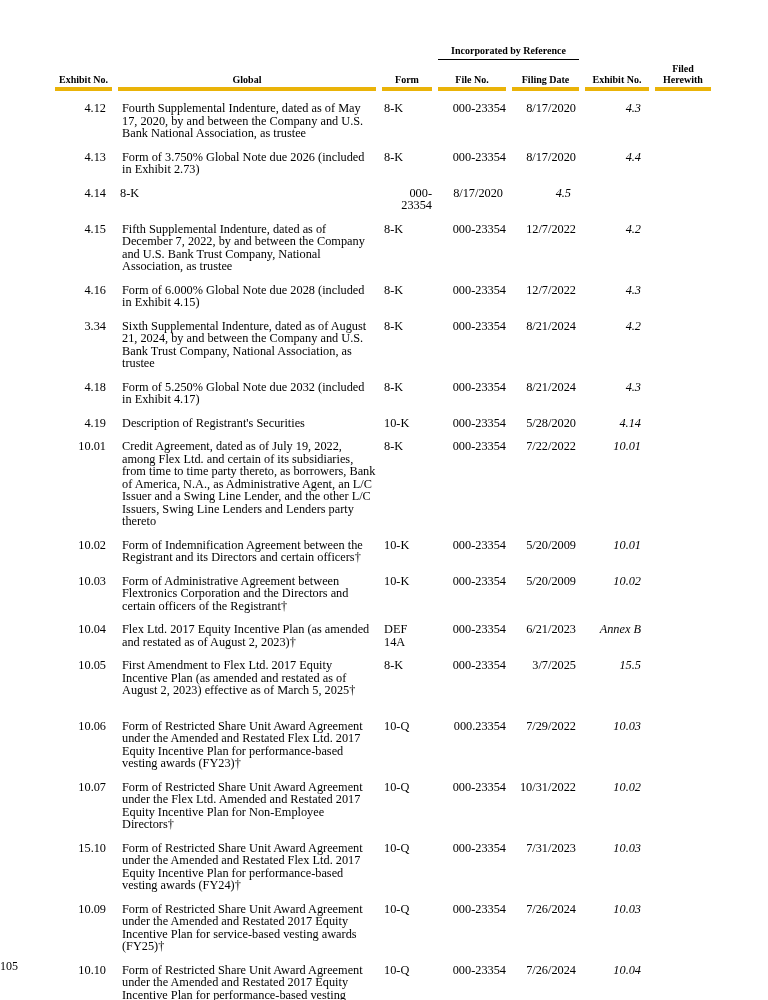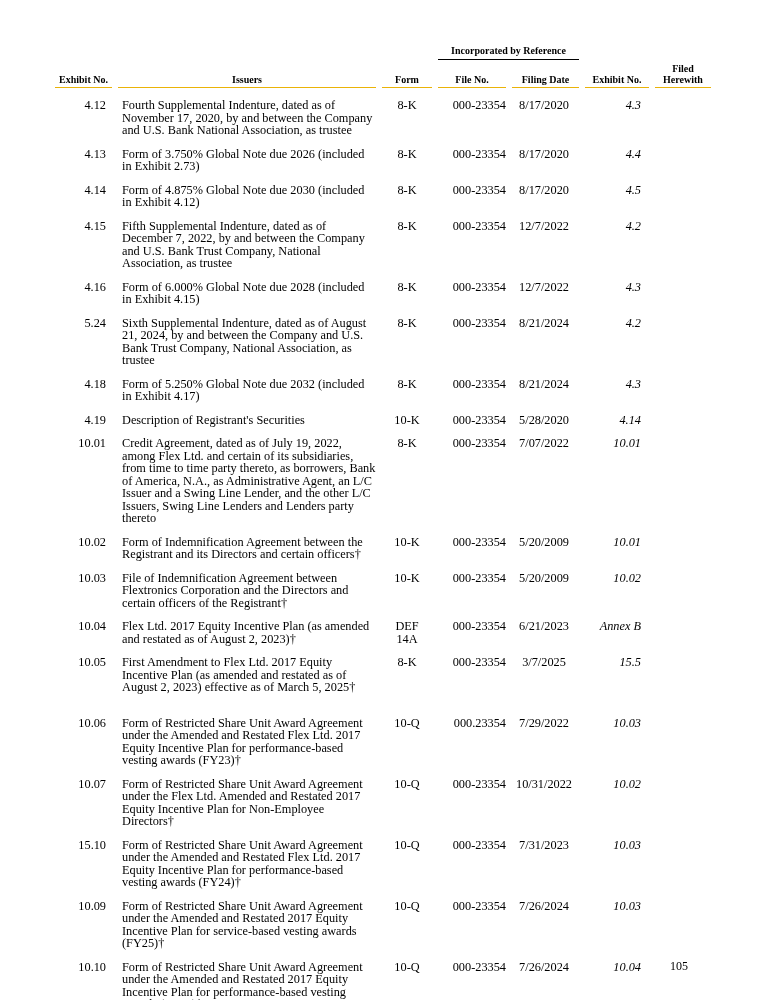--- a/index.html
+++ b/index.html
@@ -32,87 +32,86 @@
     padding-bottom: 3px;
   }
 
   
   .header-row { align-items: end; }
   .header-row .hcell {
     font-weight: bold;
     font-size: 10px;
     line-height: 11px;
     text-align: center;
-    border-bottom: 1px solid #eab308;
+    border-bottom: 4px solid #eab308;
     padding-bottom: 2px;
   }
 
   
   .row { margin-top: 11px; font-size: 12.3px; line-height: 12.5px; }
   .row.gap-before { margin-top: 23px; }
   .cell-no        { text-align: right; padding-right: 6px; }
   .cell-desc      { text-align: left; padding-left: 4px; }
-  .cell-form      { text-align: center; padding: 0 2px; }
+  .cell-form      { padding: 0 2px; }
   .cell-fileno    { text-align: right; }
-  .cell-date      { text-align: center; padding-right: 3px; }
+  .cell-date      { text-align: right; padding-right: 3px; }
   .cell-exhibitno { text-align: right; padding-right: 8px; font-style: italic; }
   .cell-filed     { text-align: center; }
 
   .page-number {
     position: absolute;
     top: 960px;
     left: 0;
     width: 688px;
-    text-align: right;
+    text-align: left;
     font-size: 12px;
     line-height: 13px;
   }
 </style>
 </head>
 <body>
 
 <div class="page">
   <div class="content">
 
     <div class="grid group-header-row">
       <div class="group-header">Incorporated by Reference</div>
     </div>
 
     <div class="grid header-row">
       <div class="hcell">Exhibit No.</div>
-      <div class="hcell">Issuers</div>
+      <div class="hcell">Global</div>
       <div class="hcell">Form</div>
       <div class="hcell">File No.</div>
       <div class="hcell">Filing Date</div>
       <div class="hcell">Exhibit No.</div>
       <div class="hcell">Filed Herewith</div>
     </div>
 
     <div>
         <div class="grid row">
     <div class="cell-no">4.12</div>
-    <div class="cell-desc">Fourth Supplemental Indenture, dated as of November 17, 2020, by and between the Company and U.S. Bank National Association, as trustee</div>
+    <div class="cell-desc">Fourth Supplemental Indenture, dated as of May 17, 2020, by and between the Company and U.S. Bank National Association, as trustee</div>
     <div class="cell-form">8-K</div>
     <div class="cell-fileno">000-23354</div>
     <div class="cell-date">8/17/2020</div>
     <div class="cell-exhibitno">4.3</div>
     <div class="cell-filed"></div>
   </div>
         <div class="grid row">
     <div class="cell-no">4.13</div>
     <div class="cell-desc">Form of 3.750% Global Note due 2026 (included in Exhibit 2.73)</div>
     <div class="cell-form">8-K</div>
     <div class="cell-fileno">000-23354</div>
     <div class="cell-date">8/17/2020</div>
     <div class="cell-exhibitno">4.4</div>
     <div class="cell-filed"></div>
   </div>
         <div class="grid row">
     <div class="cell-no">4.14</div>
-    <div class="cell-desc">Form of 4.875% Global Note due 2030 (included in Exhibit 4.12)</div>
     <div class="cell-form">8-K</div>
     <div class="cell-fileno">000-23354</div>
     <div class="cell-date">8/17/2020</div>
     <div class="cell-exhibitno">4.5</div>
     <div class="cell-filed"></div>
   </div>
         <div class="grid row">
     <div class="cell-no">4.15</div>
     <div class="cell-desc">Fifth Supplemental Indenture, dated as of December 7, 2022, by and between the Company and U.S. Bank Trust Company, National Association, as trustee</div>
     <div class="cell-form">8-K</div>
@@ -124,21 +123,21 @@
         <div class="grid row">
     <div class="cell-no">4.16</div>
     <div class="cell-desc">Form of 6.000% Global Note due 2028 (included in Exhibit 4.15)</div>
     <div class="cell-form">8-K</div>
     <div class="cell-fileno">000-23354</div>
     <div class="cell-date">12/7/2022</div>
     <div class="cell-exhibitno">4.3</div>
     <div class="cell-filed"></div>
   </div>
         <div class="grid row">
-    <div class="cell-no">5.24</div>
+    <div class="cell-no">3.34</div>
     <div class="cell-desc">Sixth Supplemental Indenture, dated as of August 21, 2024, by and between the Company and U.S. Bank Trust Company, National Association, as trustee</div>
     <div class="cell-form">8-K</div>
     <div class="cell-fileno">000-23354</div>
     <div class="cell-date">8/21/2024</div>
     <div class="cell-exhibitno">4.2</div>
     <div class="cell-filed"></div>
   </div>
         <div class="grid row">
     <div class="cell-no">4.18</div>
     <div class="cell-desc">Form of 5.250% Global Note due 2032 (included in Exhibit 4.17)</div>
@@ -155,36 +154,36 @@
     <div class="cell-fileno">000-23354</div>
     <div class="cell-date">5/28/2020</div>
     <div class="cell-exhibitno">4.14</div>
     <div class="cell-filed"></div>
   </div>
         <div class="grid row">
     <div class="cell-no">10.01</div>
     <div class="cell-desc">Credit Agreement, dated as of July 19, 2022, among Flex Ltd. and certain of its subsidiaries, from time to time party thereto, as borrowers, Bank of America, N.A., as Administrative Agent, an L/C Issuer and a Swing Line Lender, and the other L/C Issuers, Swing Line Lenders and Lenders party thereto</div>
     <div class="cell-form">8-K</div>
     <div class="cell-fileno">000-23354</div>
-    <div class="cell-date">7/07/2022</div>
+    <div class="cell-date">7/22/2022</div>
     <div class="cell-exhibitno">10.01</div>
     <div class="cell-filed"></div>
   </div>
         <div class="grid row">
     <div class="cell-no">10.02</div>
     <div class="cell-desc">Form of Indemnification Agreement between the Registrant and its Directors and certain officers†</div>
     <div class="cell-form">10-K</div>
     <div class="cell-fileno">000-23354</div>
     <div class="cell-date">5/20/2009</div>
     <div class="cell-exhibitno">10.01</div>
     <div class="cell-filed"></div>
   </div>
         <div class="grid row">
     <div class="cell-no">10.03</div>
-    <div class="cell-desc">File of Indemnification Agreement between Flextronics Corporation and the Directors and certain officers of the Registrant†</div>
+    <div class="cell-desc">Form of Administrative Agreement between Flextronics Corporation and the Directors and certain officers of the Registrant†</div>
     <div class="cell-form">10-K</div>
     <div class="cell-fileno">000-23354</div>
     <div class="cell-date">5/20/2009</div>
     <div class="cell-exhibitno">10.02</div>
     <div class="cell-filed"></div>
   </div>
         <div class="grid row">
     <div class="cell-no">10.04</div>
     <div class="cell-desc">Flex Ltd. 2017 Equity Incentive Plan (as amended and restated as of August 2, 2023)†</div>
     <div class="cell-form">DEF 14A</div>

